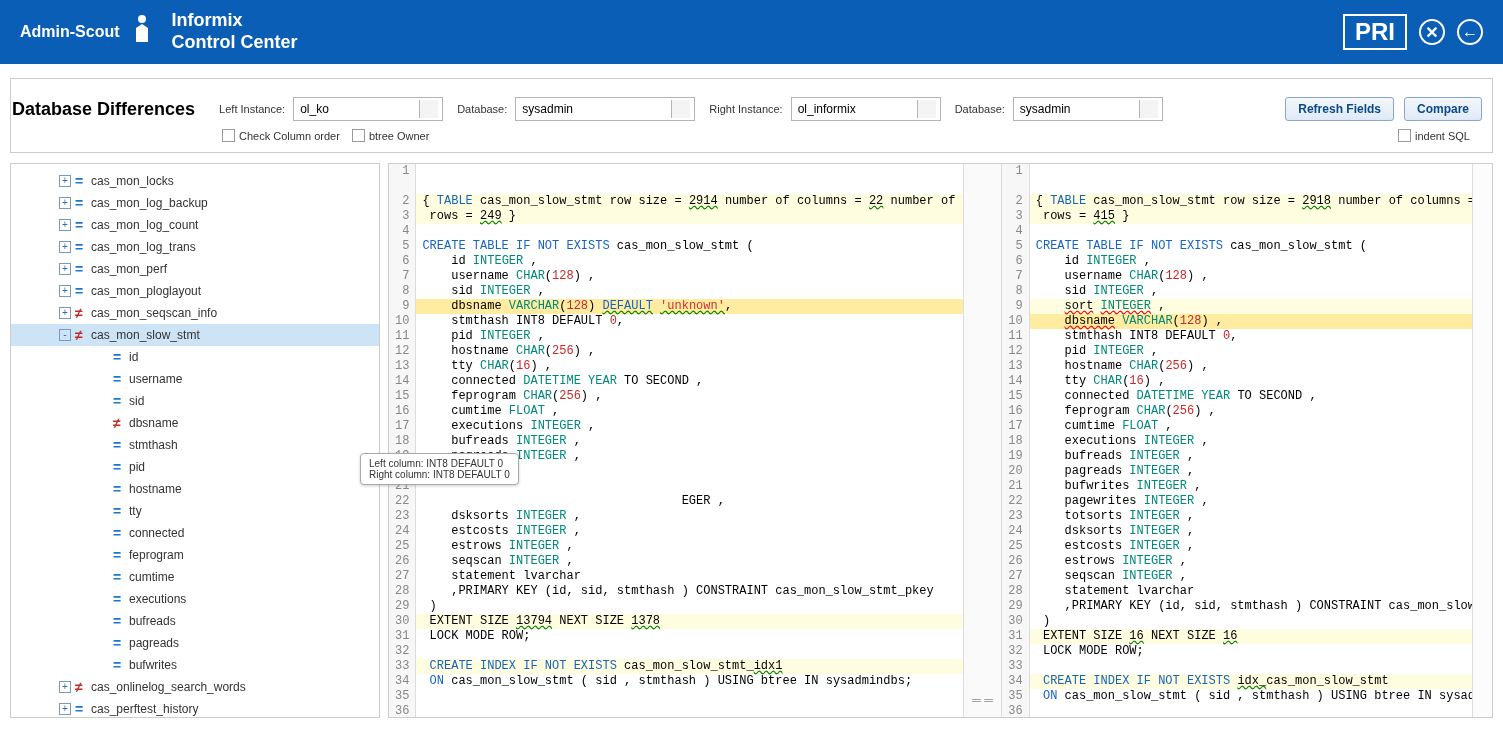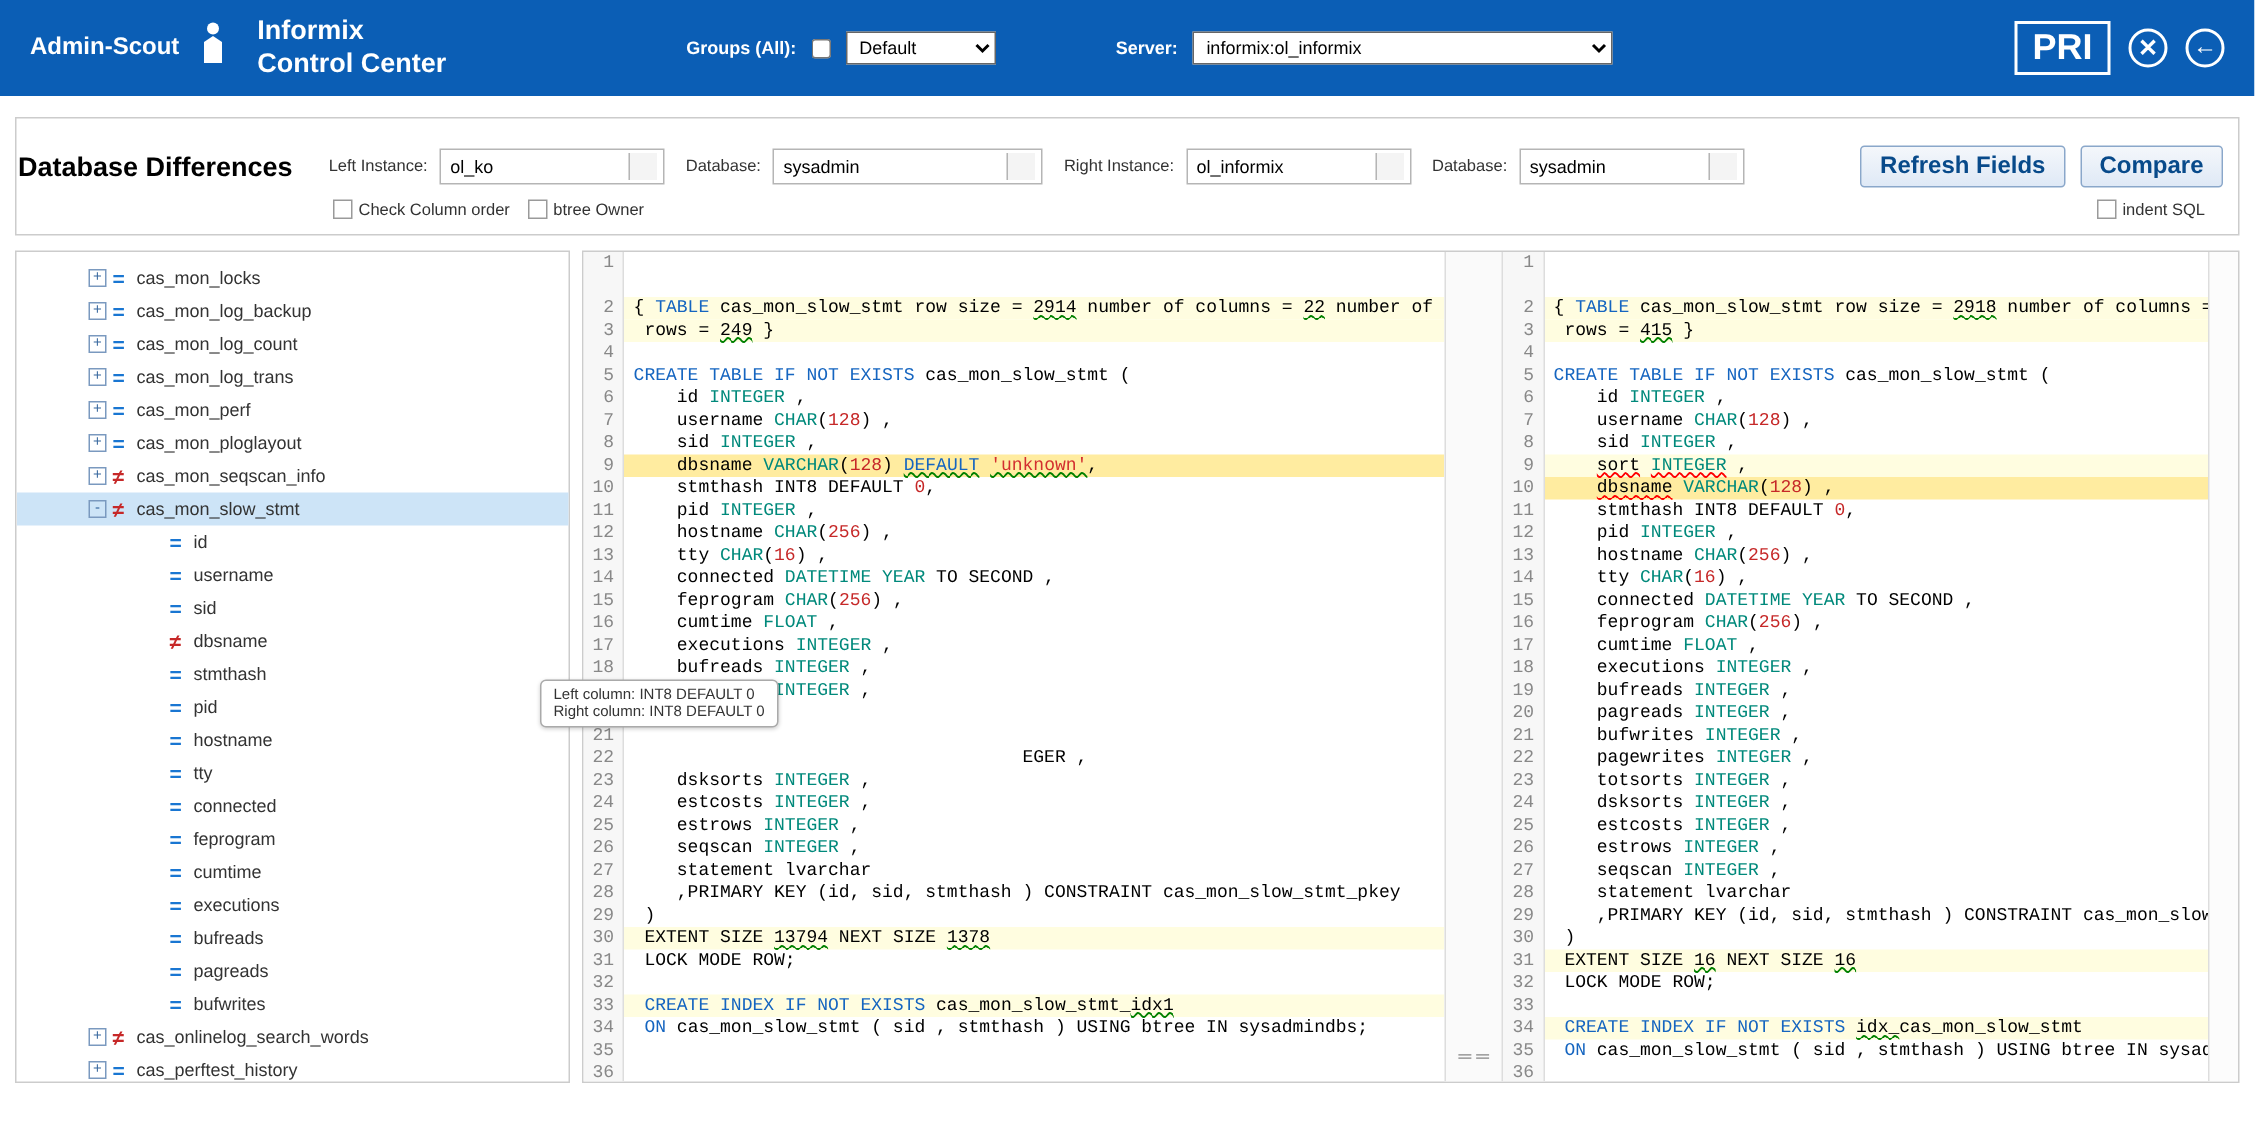--- a/index.html
+++ b/index.html
@@ -17,21 +17,21 @@
 .header-right { margin-left: auto; display: flex; align-items: center; gap: 12px; }
 .pri-badge { border: 2px solid #fff; padding: 2px 10px; font-size: 24px; font-weight: bold; color: #fff; }
 .hdr-icon { width: 26px; height: 26px; border: 2px solid #fff; border-radius: 50%; display: flex; align-items: center; justify-content: center; font-size: 16px; font-weight: bold; cursor: pointer; }
 .panel { border: 1px solid #ccc; margin: 14px 10px 0 10px; padding: 18px 10px 10px 1px; }
 .page-title { font-size: 18px; font-weight: bold; display: inline-block; margin-right: 10px; vertical-align: middle; }
 .filter-row { display: flex; align-items: center; flex-wrap: wrap; gap: 4px; }
 .filter-row > * { vertical-align: middle; }
 .filter-label { font-size: 11px; color: #333; margin-left: 10px; margin-right: 4px; }
 .combo { border: 1px solid #b5b5b5; height: 24px; min-width: 150px; background: #fff; display: inline-flex; align-items: center; padding: 0 6px; font-size: 12px; position: relative; }
 .combo::after { content: ''; position: absolute; right: 4px; top: 2px; bottom: 2px; width: 18px; border-left: 1px solid #b5b5b5; background: #f4f4f4; }
-.btn { background: linear-gradient(#f4f7fb, #dfe9f6); border: 1px solid #8aa7ca; border-radius: 3px; padding: 4px 12px; font-size: 16px; color: #084a8a; font-weight: bold; cursor: pointer; }
+.btn { background: linear-gradient(#f4f7fb, #dfe9f6); border: 1px solid #8aa7ca; border-radius: 3px; padding: 4px 12px; font-size: 12px; color: #084a8a; font-weight: bold; cursor: pointer; }
 .sub-opts { margin-top: 8px; display: flex; align-items: center; }
 .cb-empty { width: 13px; height: 13px; border: 1px solid #9a9a9a; background: #fff; display: inline-block; vertical-align: middle; margin-right: 4px; }
 .opt-lbl { font-size: 11px; color: #333; margin-right: 12px; }
 .content-row { display: flex; margin: 10px 10px 0 10px; gap: 8px; height: 555px; }
 .tree-panel { width: 370px; border: 1px solid #ccc; overflow: auto; padding: 6px 0 6px 0; }
 .tree-item { display: flex; align-items: center; height: 22px; font-size: 12px; color: #333; cursor: pointer; white-space: nowrap; }
 .tree-item.selected { background: #cde4f7; }
 .tree-item.level0 { padding-left: 48px; }
 .tree-item.level1 { padding-left: 86px; }
 .expander { width: 12px; height: 12px; border: 1px solid #7a99bf; display: inline-flex; align-items: center; justify-content: center; font-size: 10px; line-height: 1; color: #3a6aa0; margin-right: 4px; }
@@ -62,28 +62,20 @@
   <div class="logo-area">
     <span class="app-title">Admin-Scout</span>
     <svg width="28" height="40" viewBox="0 0 28 40">
         <circle cx="14" cy="7" r="4" fill="#fff"></circle>
         <path d="M14 12 L20 16 L20 30 L8 30 L8 16 Z" fill="#fff"></path>
       </svg>
     <div class="subtitle-stack">
       <span class="subtitle1">Informix</span>
       <span class="subtitle2">Control Center</span>
     </div>
-  </div>
-  <div class="header-mid">
-    <span class="header-label">Groups (All):</span>
-    <input type="checkbox" style="">
-    <select><option>Default</option></select>
-    <span style="width:60px"></span>
-    <span class="header-label">Server:</span>
-    <select class="server-select"><option>informix:ol_informix</option></select>
   </div>
   <div class="header-right">
     <span class="pri-badge">PRI</span>
     <span class="hdr-icon">✕</span>
     <span class="hdr-icon">←</span>
   </div>
 </div>
 
 <div class="panel">
   <div class="filter-row">

